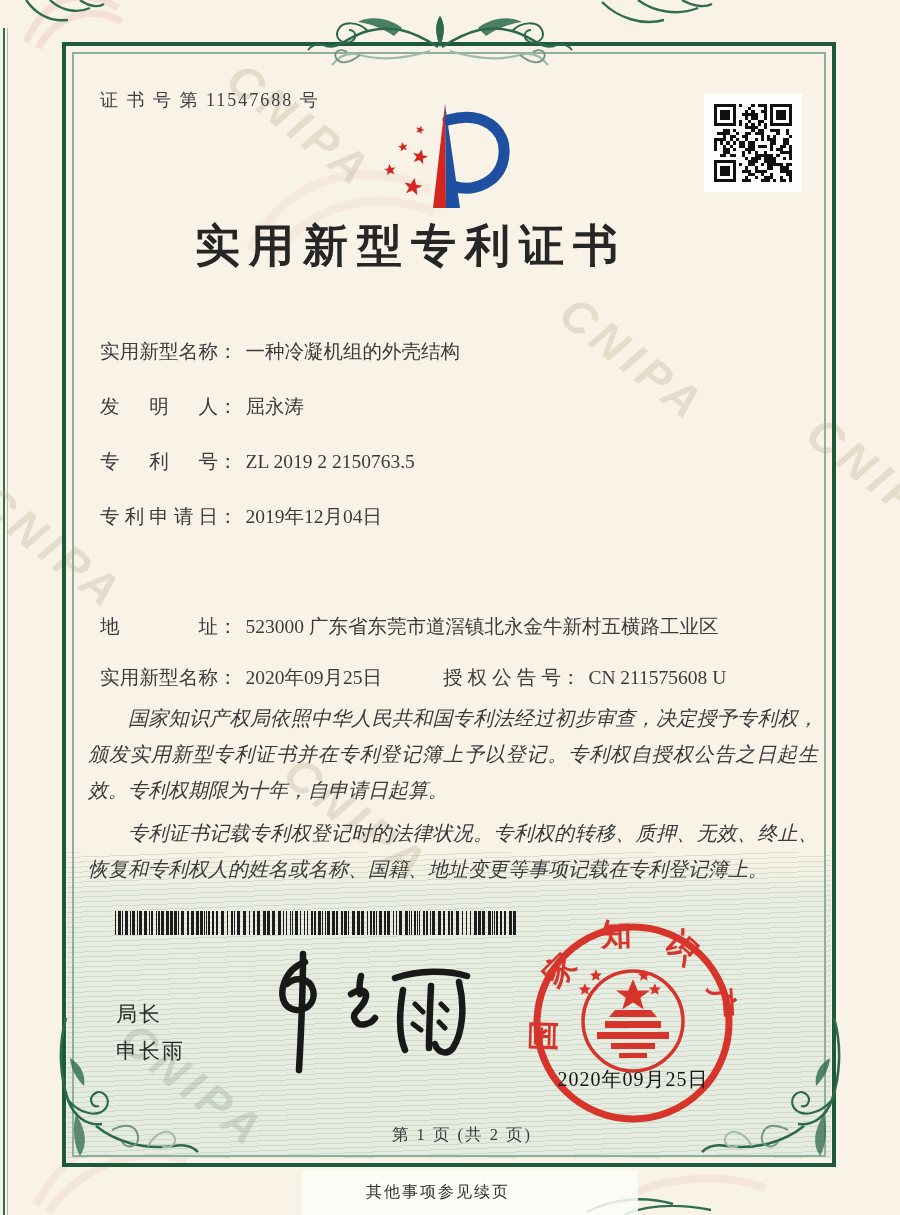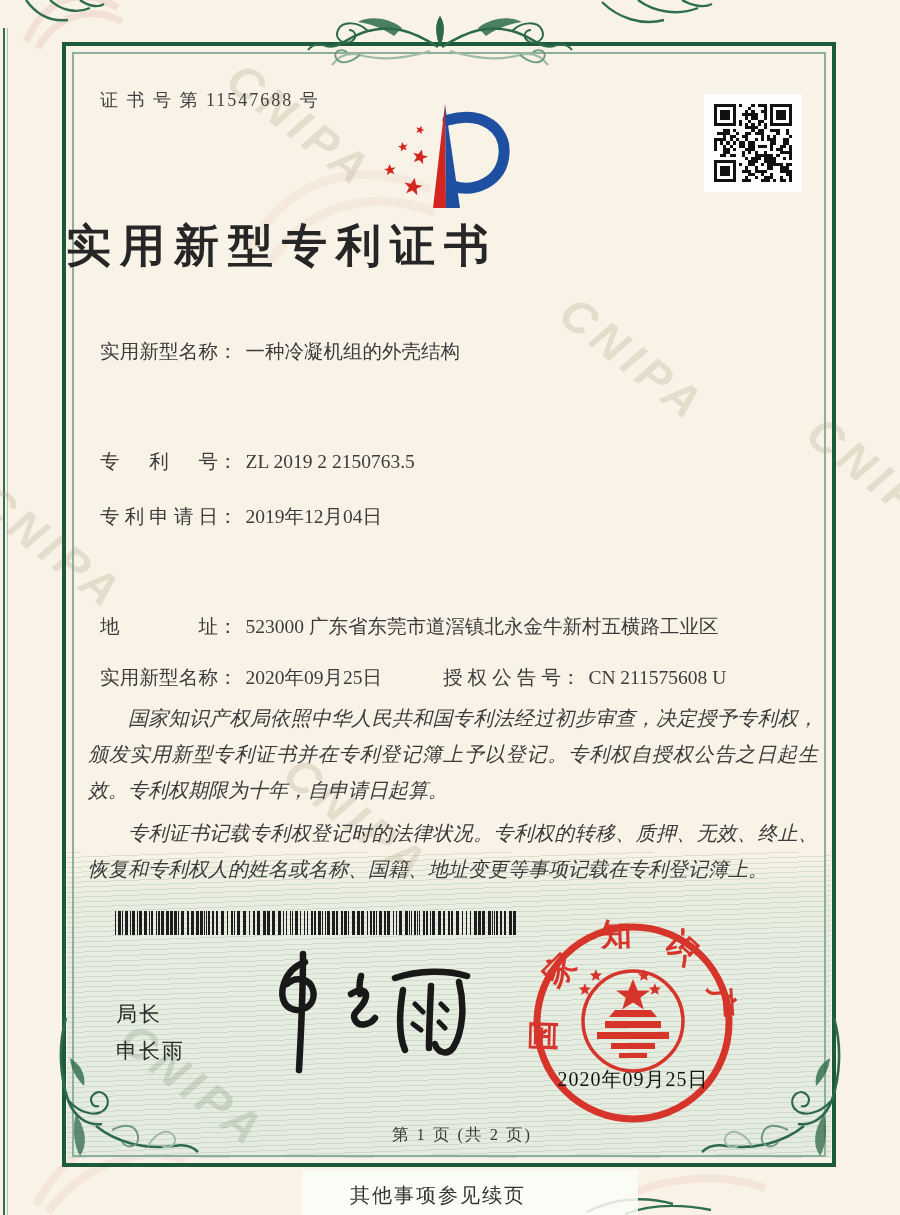--- a/index.html
+++ b/index.html
@@ -28,21 +28,21 @@
              transform:rotate(38deg);white-space:nowrap;}
   .wm-green{color:rgba(140,158,140,.30);}
 
   .pink-swirl{position:absolute;opacity:.5;}
 
   .cert-no{position:absolute;left:100px;top:88px;font-size:18px;letter-spacing:2px;color:#3f3f3f;}
 
   .qr-card{position:absolute;left:704px;top:94px;width:98px;height:98px;background:#fdfdfb;}
   .qr-svg{position:absolute;left:714px;top:104px;}
 
-  .title{position:absolute;left:66px;top:216px;width:690px;text-align:left;
+  .title{position:absolute;left:66px;top:216px;width:690px;text-align:center;
          font-size:45px;font-weight:bold;letter-spacing:9px;color:#262626;}
 
   .field-row{position:absolute;left:100px;width:700px;font-size:19.5px;line-height:27px;white-space:nowrap;}
   .lbl{display:inline-block;width:118px;text-align:justify;text-align-last:justify;vertical-align:top;}
   .colon{display:inline-block;vertical-align:top;}
   .val{display:inline-block;margin-left:8px;vertical-align:top;}
   .grant-second{display:inline-block;margin-left:56px;}
 
   .paras{position:absolute;left:88px;top:700px;width:730px;font-size:20px;line-height:36px;
          text-align:justify;color:#3a3a3a;font-style:italic;}
@@ -55,21 +55,21 @@
                  font-size:21px;color:#2a2a2a;letter-spacing:2px;}
 
   .seal-date{position:absolute;left:523px;top:1066px;width:220px;text-align:center;
              font-size:20px;color:#141414;letter-spacing:1px;}
 
   .page-no{position:absolute;left:66px;top:1124px;width:792px;text-align:center;
            font-size:16.5px;color:#3a3a3a;letter-spacing:2px;}
 
   .note-strip{position:absolute;left:302px;top:1170px;width:336px;height:45px;background:rgba(253,253,249,.85);}
   .note{position:absolute;left:302px;top:1182px;width:272px;text-align:center;
-        font-size:20px;color:#333;letter-spacing:2px;}
+        font-size:16px;color:#333;letter-spacing:2px;}
 </style>
 </head>
 <body>
 
 <div id="page">
 
   <div class="edge-line-dark"></div>
   <div class="edge-line-light"></div>
 
   <svg class="pink-swirl" style="left:18px;top:-18px" width="110" height="70" viewBox="0 0 110 70">
@@ -471,20 +471,23 @@
       <rect x="21" y="24" width="1" height="1" fill="#111"></rect>
       <rect x="22" y="24" width="1" height="1" fill="#111"></rect>
       <rect x="24" y="24" width="1" height="1" fill="#111"></rect>
     </svg>
 
   <div class="title">实用新型专利证书</div>
 
   <div class="field-row" style="top:338px">
     <span class="lbl">实用新型名称</span><span class="colon">：</span><span class="val">一种冷凝机组的外壳结构</span>
   </div>
+  <div class="field-row" style="top:393px">
+    <span class="lbl">发明人</span><span class="colon">：</span><span class="val">屈永涛</span>
+  </div>
   <div class="field-row" style="top:448px">
     <span class="lbl">专利号</span><span class="colon">：</span><span class="val">ZL 2019 2 2150763.5</span>
   </div>
   <div class="field-row" style="top:503px">
     <span class="lbl">专利申请日</span><span class="colon">：</span><span class="val">2019年12月04日</span>
   </div>
   <div class="field-row" style="top:613px">
     <span class="lbl">地址</span><span class="colon">：</span><span class="val">523000 广东省东莞市道滘镇北永金牛新村五横路工业区</span>
   </div>
 

